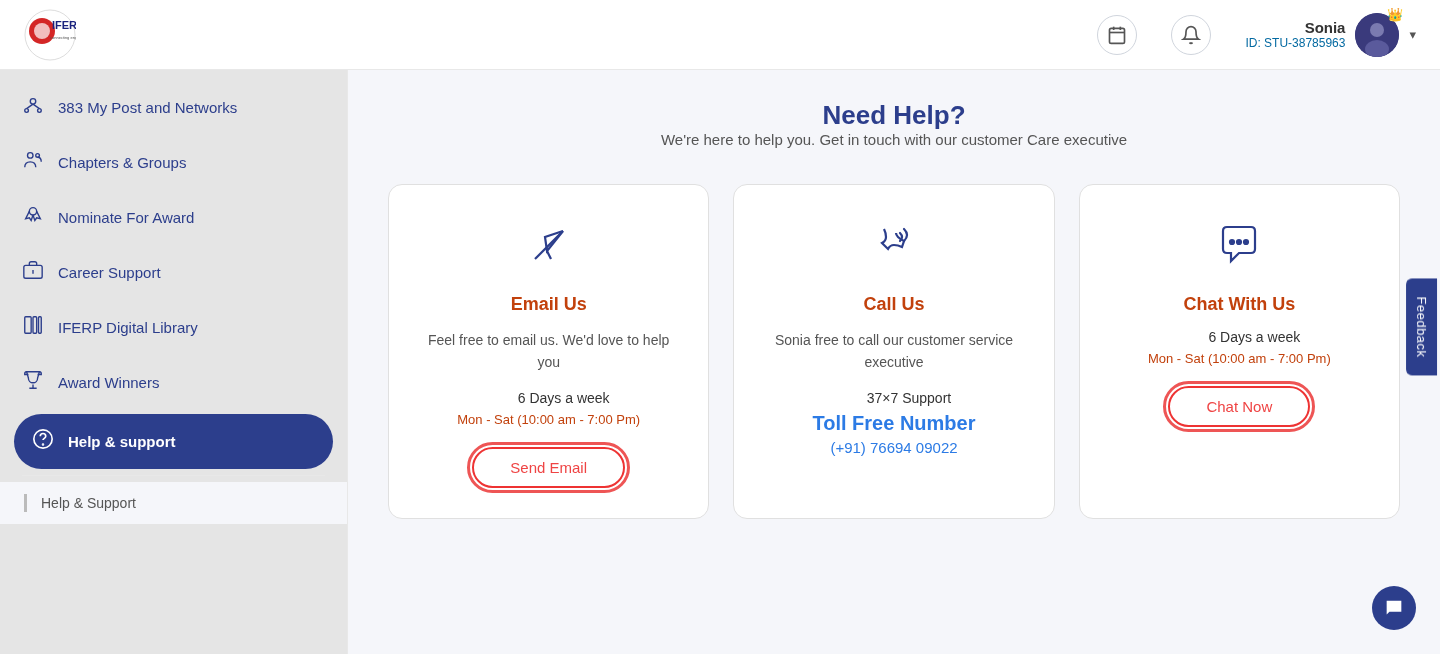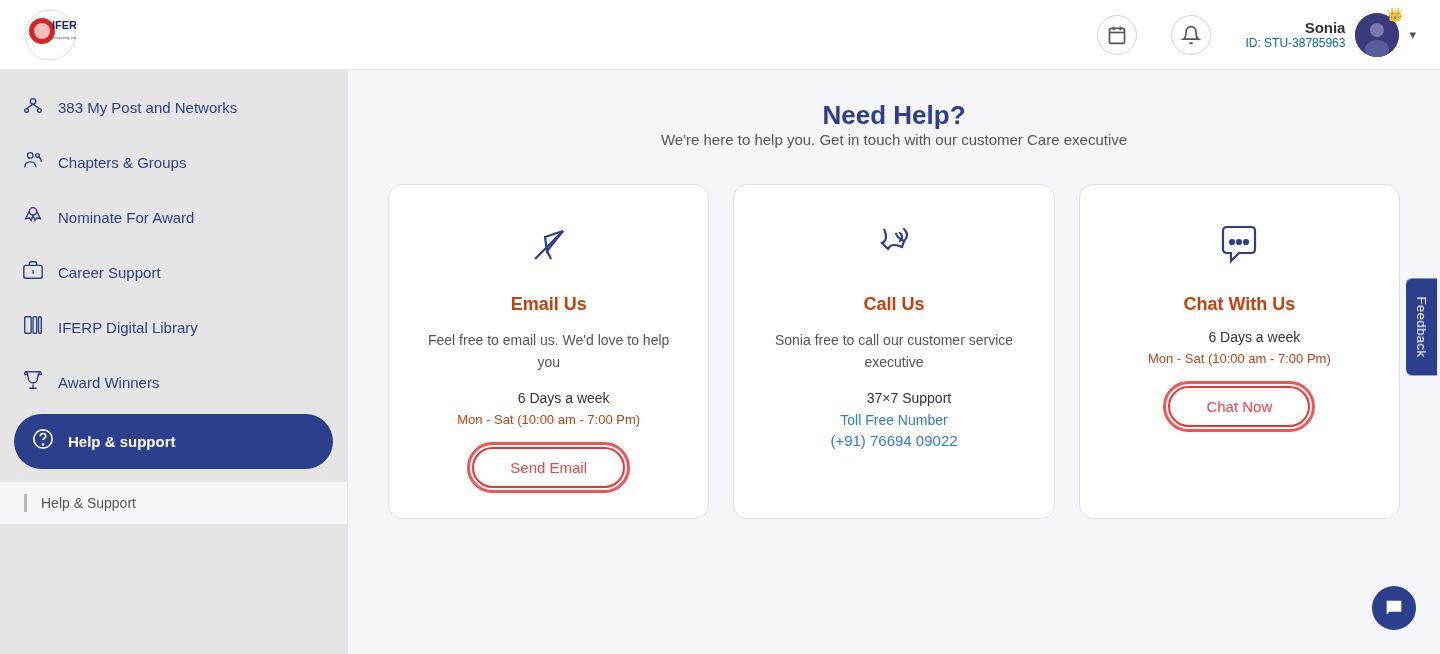--- a/index.html
+++ b/index.html
@@ -80,21 +80,21 @@
     .support-card {
       background: #fff; border-radius: 14px; border: 1px solid #e0e0e0;
       padding: 36px 32px 30px; flex: 1; max-width: 340px; display: flex;
       flex-direction: column; align-items: center; text-align: center;
     }
     .card-icon { font-size: 36px; color: #2c3e8c; margin-bottom: 16px; }
     .card-title { font-size: 18px; font-weight: 700; color: #c2410c; margin-bottom: 14px; }
     .card-desc { font-size: 14px; color: #555; margin-bottom: 16px; line-height: 1.6; }
     .card-schedule { font-size: 14px; color: #333; margin-bottom: 6px; font-weight: 500; margin-left: 30px; }
     .card-hours { font-size: 13px; color: #c2410c; margin-bottom: 20px; }
-    .card-link { font-size: 14px; color: #2c7be5; margin-bottom: 4px; }
+    .card-link { font-size: 20px; color: #2c7be5; margin-bottom: 4px; font-weight: bold; }
     .card-phone { font-size: 15px; color: #2c7be5; font-weight: 500; margin-bottom: 20px; text-align: right; }
 
     .card-btn {
       border: 2px solid #2c3e8c; background: transparent; color: #ef4444;
       border-radius: 30px; padding: 10px 36px; font-size: 15px; cursor: pointer;
       transition: background 0.15s, color 0.15s; font-weight: 500;
     }
     .card-btn.highlighted { border-color: #e33 !important; outline: 3px solid #e55; outline-offset: 2px; }
 
     

